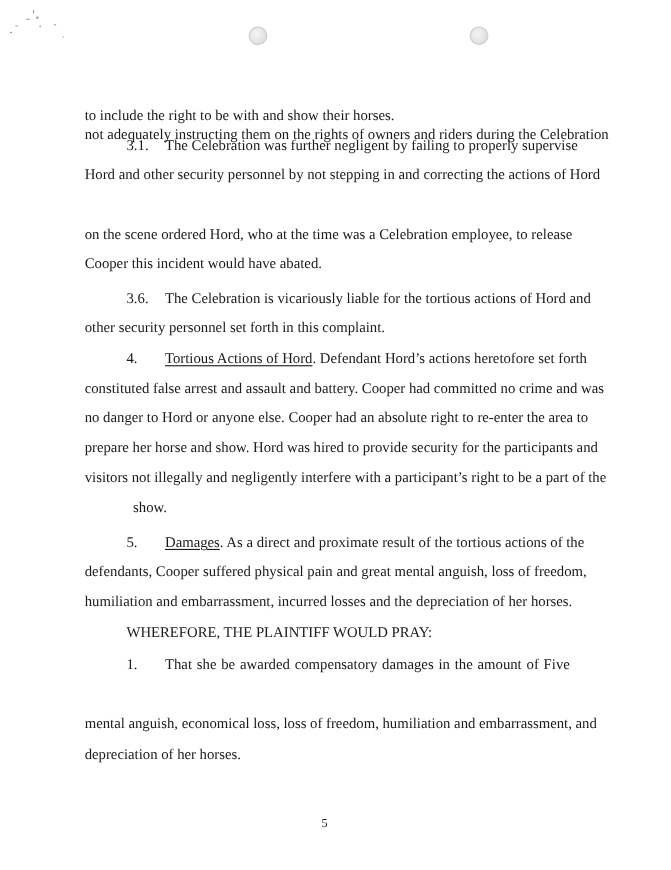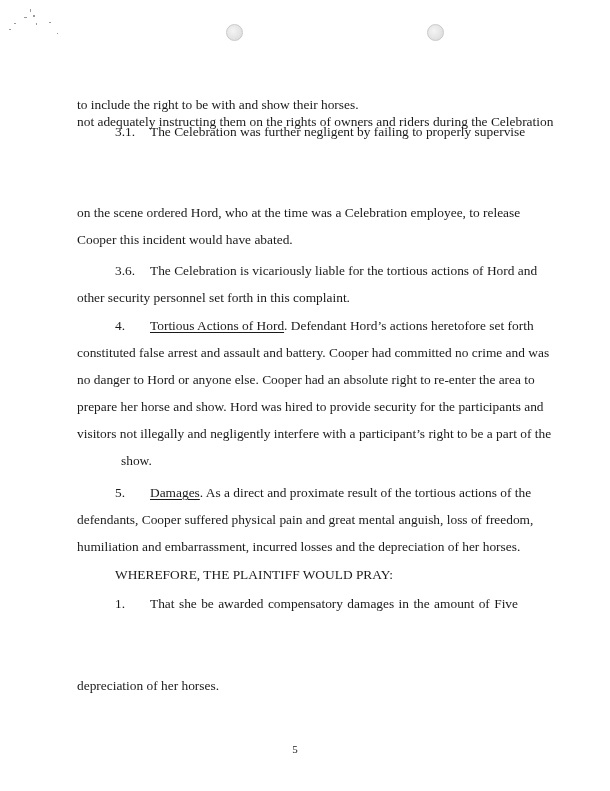--- a/index.html
+++ b/index.html
@@ -99,20 +99,21 @@
 
   <div class="punch-hole hole-left"></div>
   <div class="punch-hole hole-right"></div>
 
   <div class="line" style="top:84px;margin-top:28px;">not adequately instructing them on the rights of owners and riders during the Celebration</div>
   <div class="line last" style="top:95px;">to include the right to be with and show their horses.</div>
 
   <div class="line indent" style="top:122px;">
     <span class="num">3.1.</span><span>The Celebration was further negligent by failing to properly supervise</span>
   </div>
+  <div class="line" style="top:149px;">Hord and other security personnel by not stepping in and correcting the actions of Hord</div>
   <div class="line last" style="top:230px;">Cooper this incident would have abated.</div>
   <div class="line" style="top:203px;">on the scene ordered Hord, who at the time was a Celebration employee, to release</div>
 
   <div class="line indent" style="top:261px;">
     <span class="num">3.6.</span><span>The Celebration is vicariously liable for the tortious actions of Hord and</span>
   </div>
   <div class="line last" style="top:288px;">other security personnel set forth in this complaint.</div>
 
   <div class="line indent" style="top:316px;">
     <span class="num">4.</span><span class="u">Tortious Actions of Hord</span><span>. Defendant Hord’s actions heretofore set forth</span>
@@ -127,16 +128,17 @@
     <span class="num">5.</span><span class="u">Damages</span><span>.  As a direct and proximate result of the tortious actions of the</span>
   </div>
   <div class="line" style="top:510px;">defendants, Cooper suffered physical pain and great mental anguish, loss of freedom,</div>
   <div class="line last" style="top:537px;">humiliation and embarrassment, incurred losses and the depreciation of her horses.</div>
 
   <div class="line indent last" style="top:565px;">WHEREFORE, THE PLAINTIFF WOULD PRAY:</div>
 
   <div class="line indent" style="top:594px;">
     <span class="num">1.</span><span>That she be awarded compensatory damages in the amount of Five</span>
   </div>
+  <div class="line" style="top:648px;">mental anguish, economical loss, loss of freedom, humiliation and embarrassment, and</div>
   <div class="line last" style="top:676px;">depreciation of her horses.</div>
 
   <div class="page-number">5</div>
 </div>
 
 </body></html>

